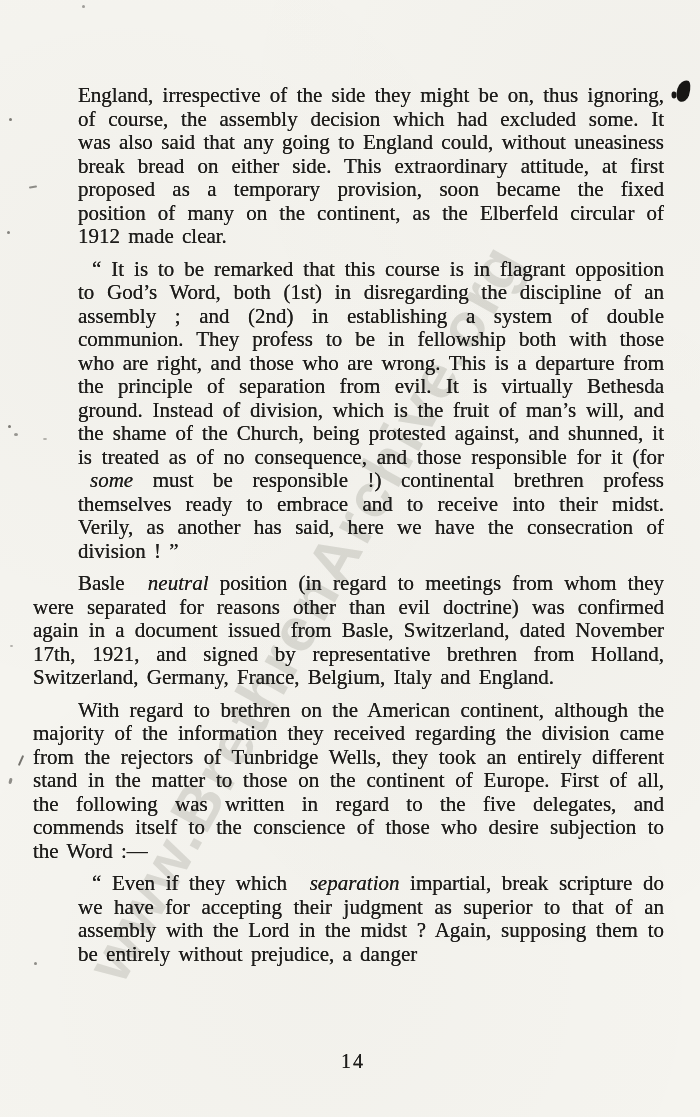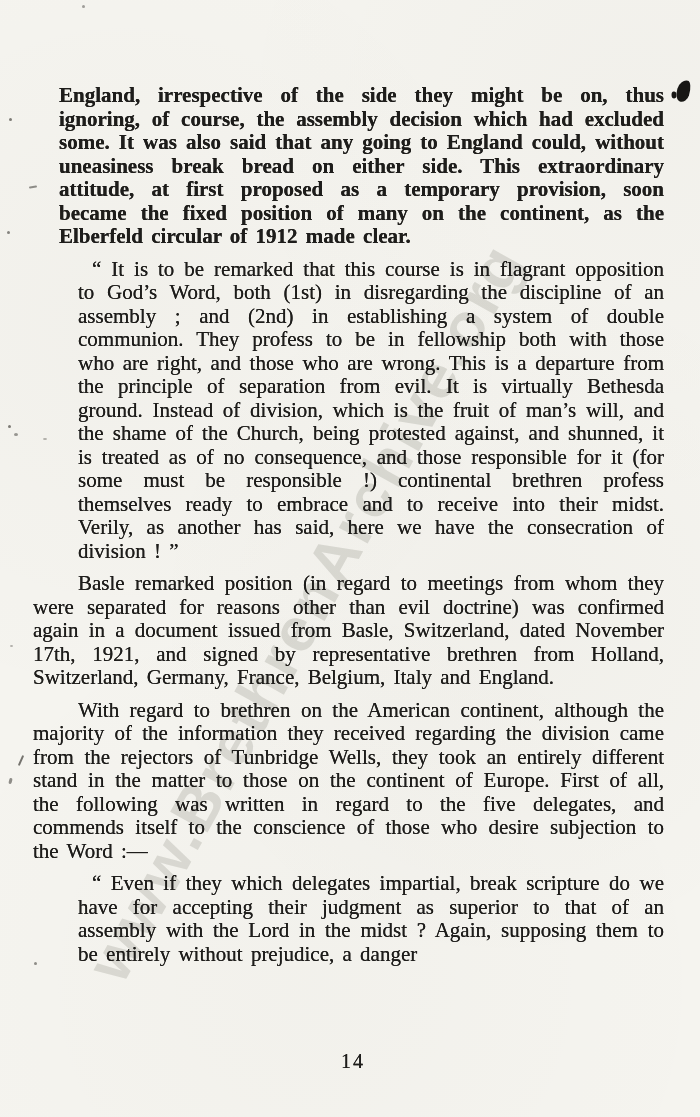--- a/index.html
+++ b/index.html
@@ -17,24 +17,24 @@
   .page-text{
     position:absolute;left:33px;top:84px;width:631px;
     color:#1e1d1b;
     font-size:21px;line-height:23.5px;
     text-align:justify;
     word-spacing:3px;
     text-shadow:0 0 0.4px currentColor;
   }
   .page-text p{margin:0 0 9px 0;}
   .page-text p:last-child{margin-bottom:0;}
-  p.quote-continuation{margin-left:26px;text-indent:0;font-weight:bold;}
+  p.quote-continuation{margin-left:45px;text-indent:0;}
   p.quote{margin-left:45px;text-indent:14px;}
   p.body{margin-left:0;text-indent:45px;}
-  .em{}
+  .em{font-style:italic;margin-left:12px;}
   .watermark{
     position:absolute;left:305px;top:612px;
     transform:translate(-50%,-50%) rotate(-61deg);
     font-family:"Liberation Sans", sans-serif;
     font-weight:bold;font-size:62px;letter-spacing:3px;
     color:rgba(148,146,138,0.28);
     white-space:nowrap;
     pointer-events:none;
   }
   .page-number{
@@ -68,23 +68,23 @@
   .s11{left:10px;top:645px;width:3px;height:2px;opacity:.4;}
 </style>
 </head>
 <body>
 
 <div class="watermark">www.BrethrenArchive.org</div>
 
 <div class="page-text">
     <p class="quote-continuation"><span>England, irrespective of the side they might be on, thus ignoring, of course, the assembly decision which had excluded some.  It was also said that any going to England could, without uneasiness break bread on either side.  This extraordinary attitude, at first proposed as a temporary provision, soon became the fixed position of many on the continent, as the Elberfeld circular of 1912 made clear.</span></p>
     <p class="quote"><span>“ It is to be remarked that this course is in flagrant opposition to God’s Word, both (1st) in disregarding the discipline of an assembly ; and (2nd) in establishing a system of double communion.  They profess to be in fellowship both with those who are right, and those who are wrong.  This is a departure from the principle of separation from evil.  It is virtually Bethesda ground.  Instead of division, which is the fruit of man’s will, and the shame of the Church, being protested against, and shunned, it is treated as of no consequence, and those responsible for it (for </span><span class="em">some</span><span> must be responsible !) continental brethren profess themselves ready to embrace and to receive into their midst.  Verily, as another has said, here we have the consecration of division ! ”</span></p>
-    <p class="body"><span>Basle </span><span class="em">remarked</span><span> position (in regard to meetings from whom they were separated for reasons other than evil doctrine) was confirmed again in a document issued from Basle, Switzerland, dated November 17th, 1921, and signed by representative brethren from Holland, Switzerland, Germany, France, Belgium, Italy and England.</span></p>
+    <p class="body"><span>Basle </span><span class="em">neutral</span><span> position (in regard to meetings from whom they were separated for reasons other than evil doctrine) was confirmed again in a document issued from Basle, Switzerland, dated November 17th, 1921, and signed by representative brethren from Holland, Switzerland, Germany, France, Belgium, Italy and England.</span></p>
     <p class="body"><span>With regard to brethren on the American continent, although the majority of the information they received regarding the division came from the rejectors of Tunbridge Wells, they took an entirely different stand in the matter to those on the continent of Europe.  First of all, the following was written in regard to the five delegates, and commends itself to the conscience of those who desire subjection to the Word :—</span></p>
-    <p class="quote"><span>“ Even if they which </span><span class="em">delegates</span><span> impartial, break scripture do we have for accepting their judgment as superior to that of an assembly with the Lord in the midst ?  Again, supposing them to be entirely without prejudice, a danger</span></p>
+    <p class="quote"><span>“ Even if they which </span><span class="em">separation</span><span> impartial, break scripture do we have for accepting their judgment as superior to that of an assembly with the Lord in the midst ?  Again, supposing them to be entirely without prejudice, a danger</span></p>
   </div>
 
 <div class="page-number">14</div>
 
 <div class="ink-blob"></div>
 
 <span class="speck s1"></span>
 <span class="speck s2"></span>
 <span class="speck s3"></span>
 <span class="speck s4"></span>

